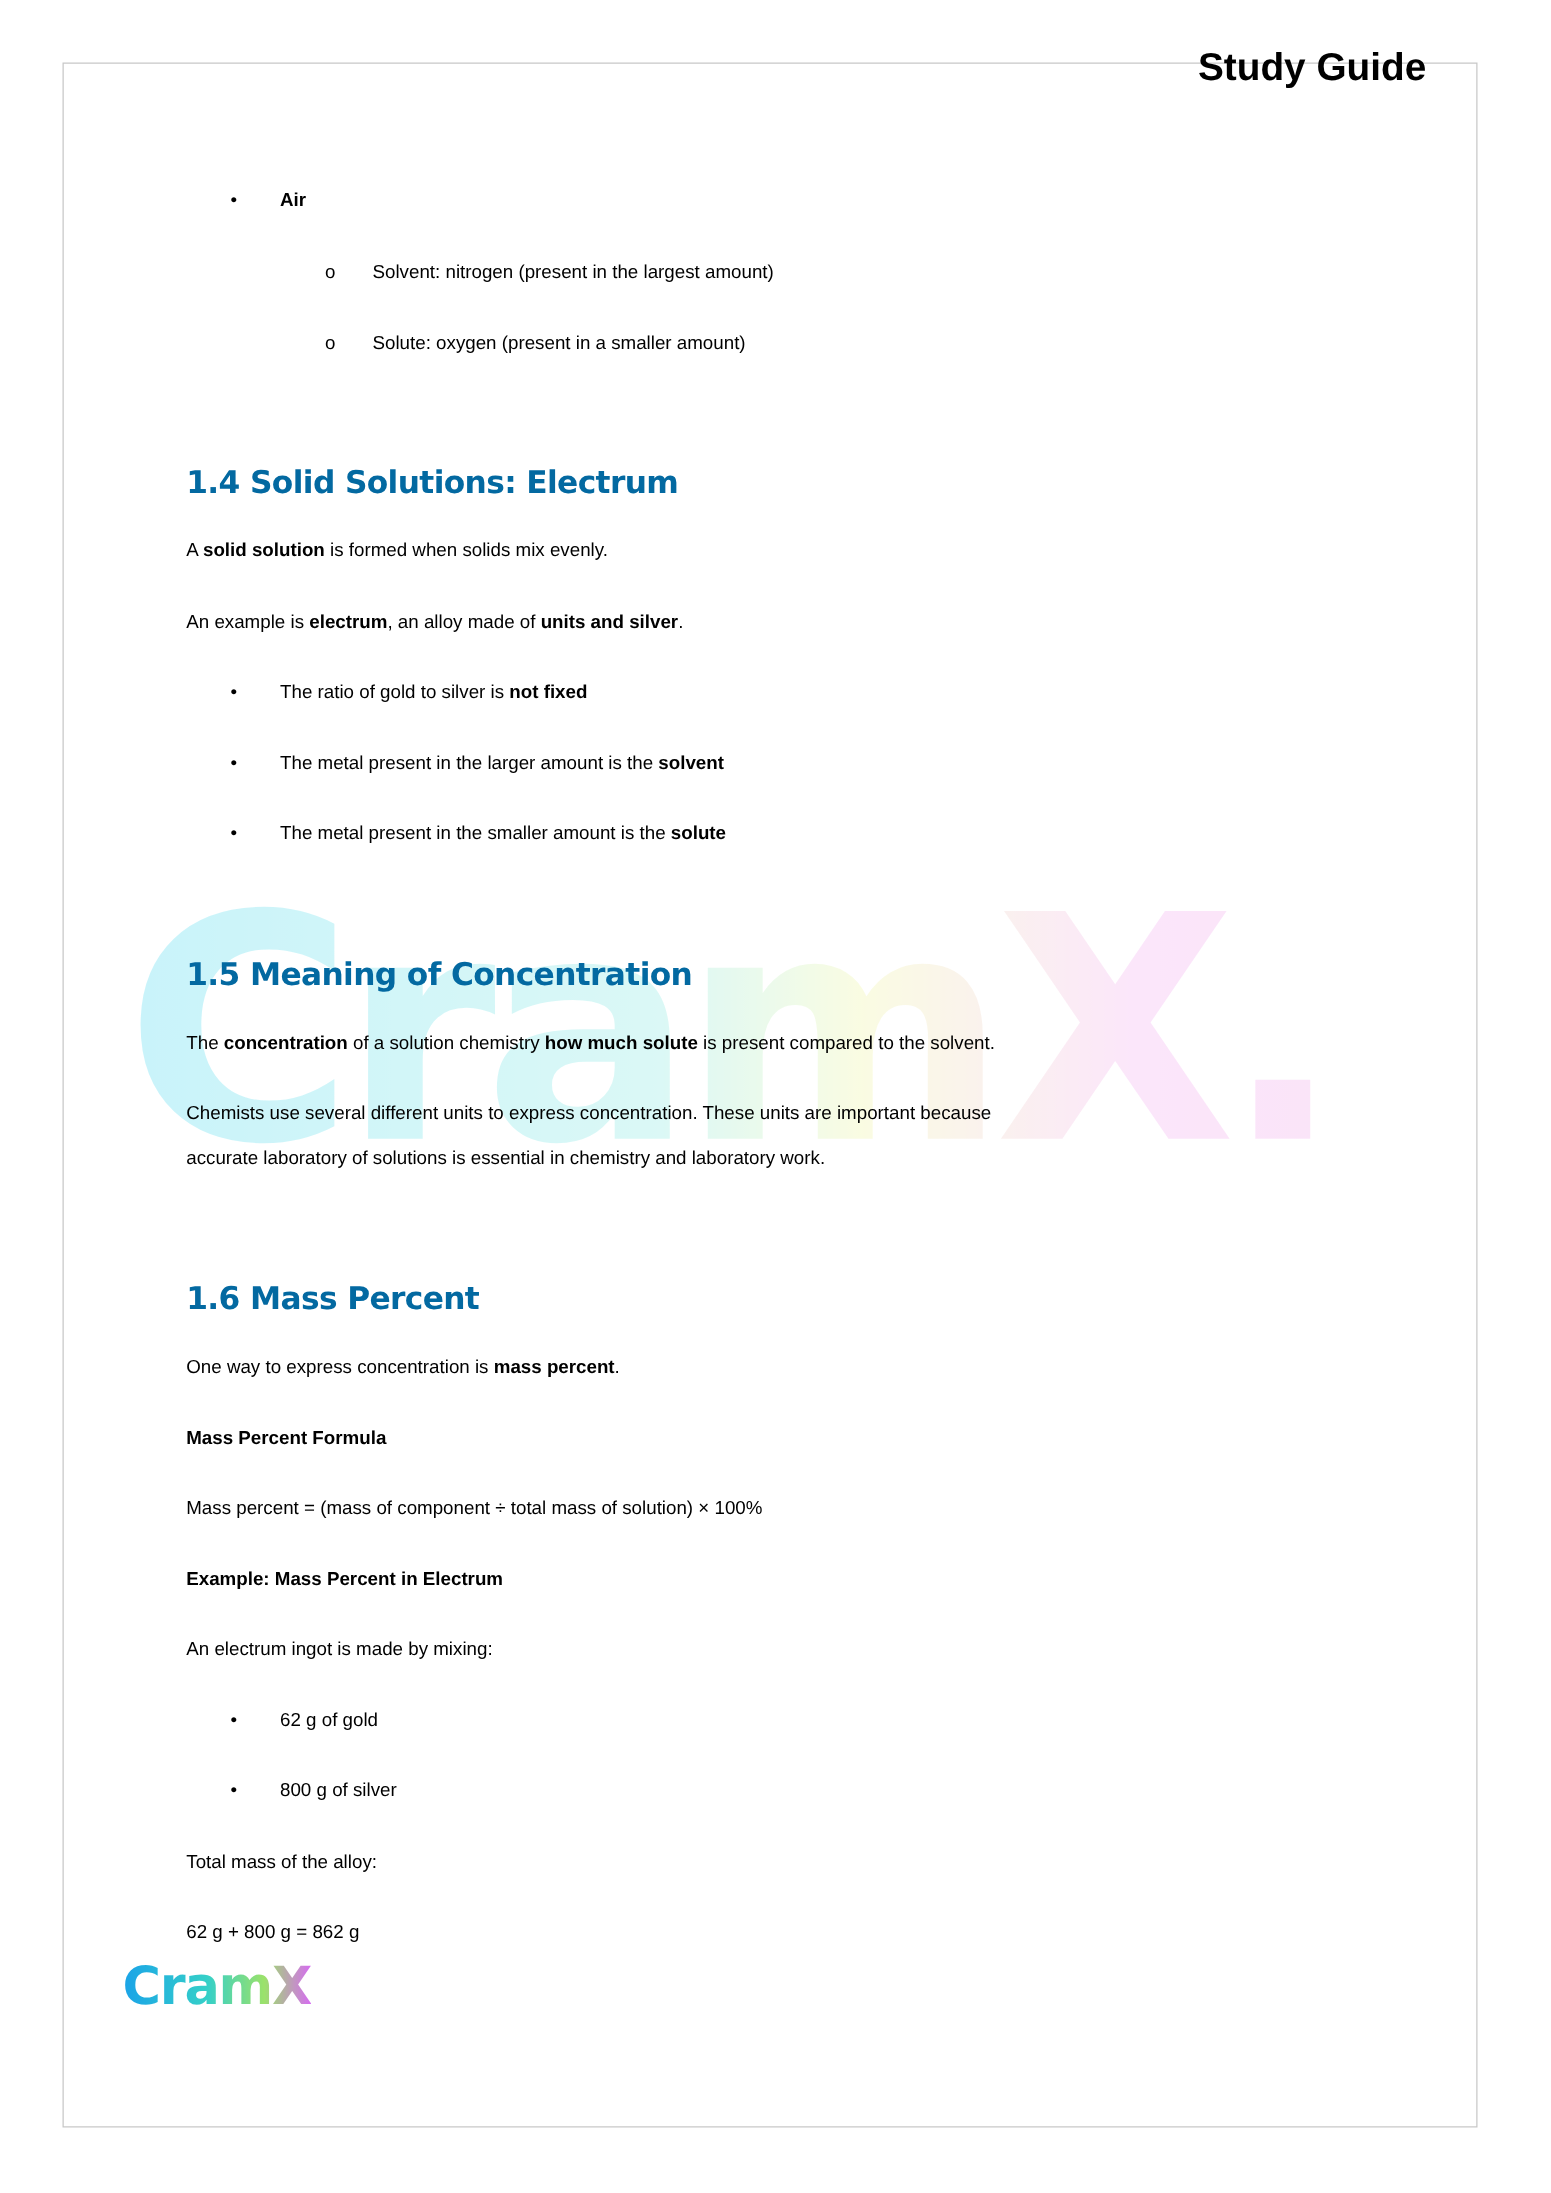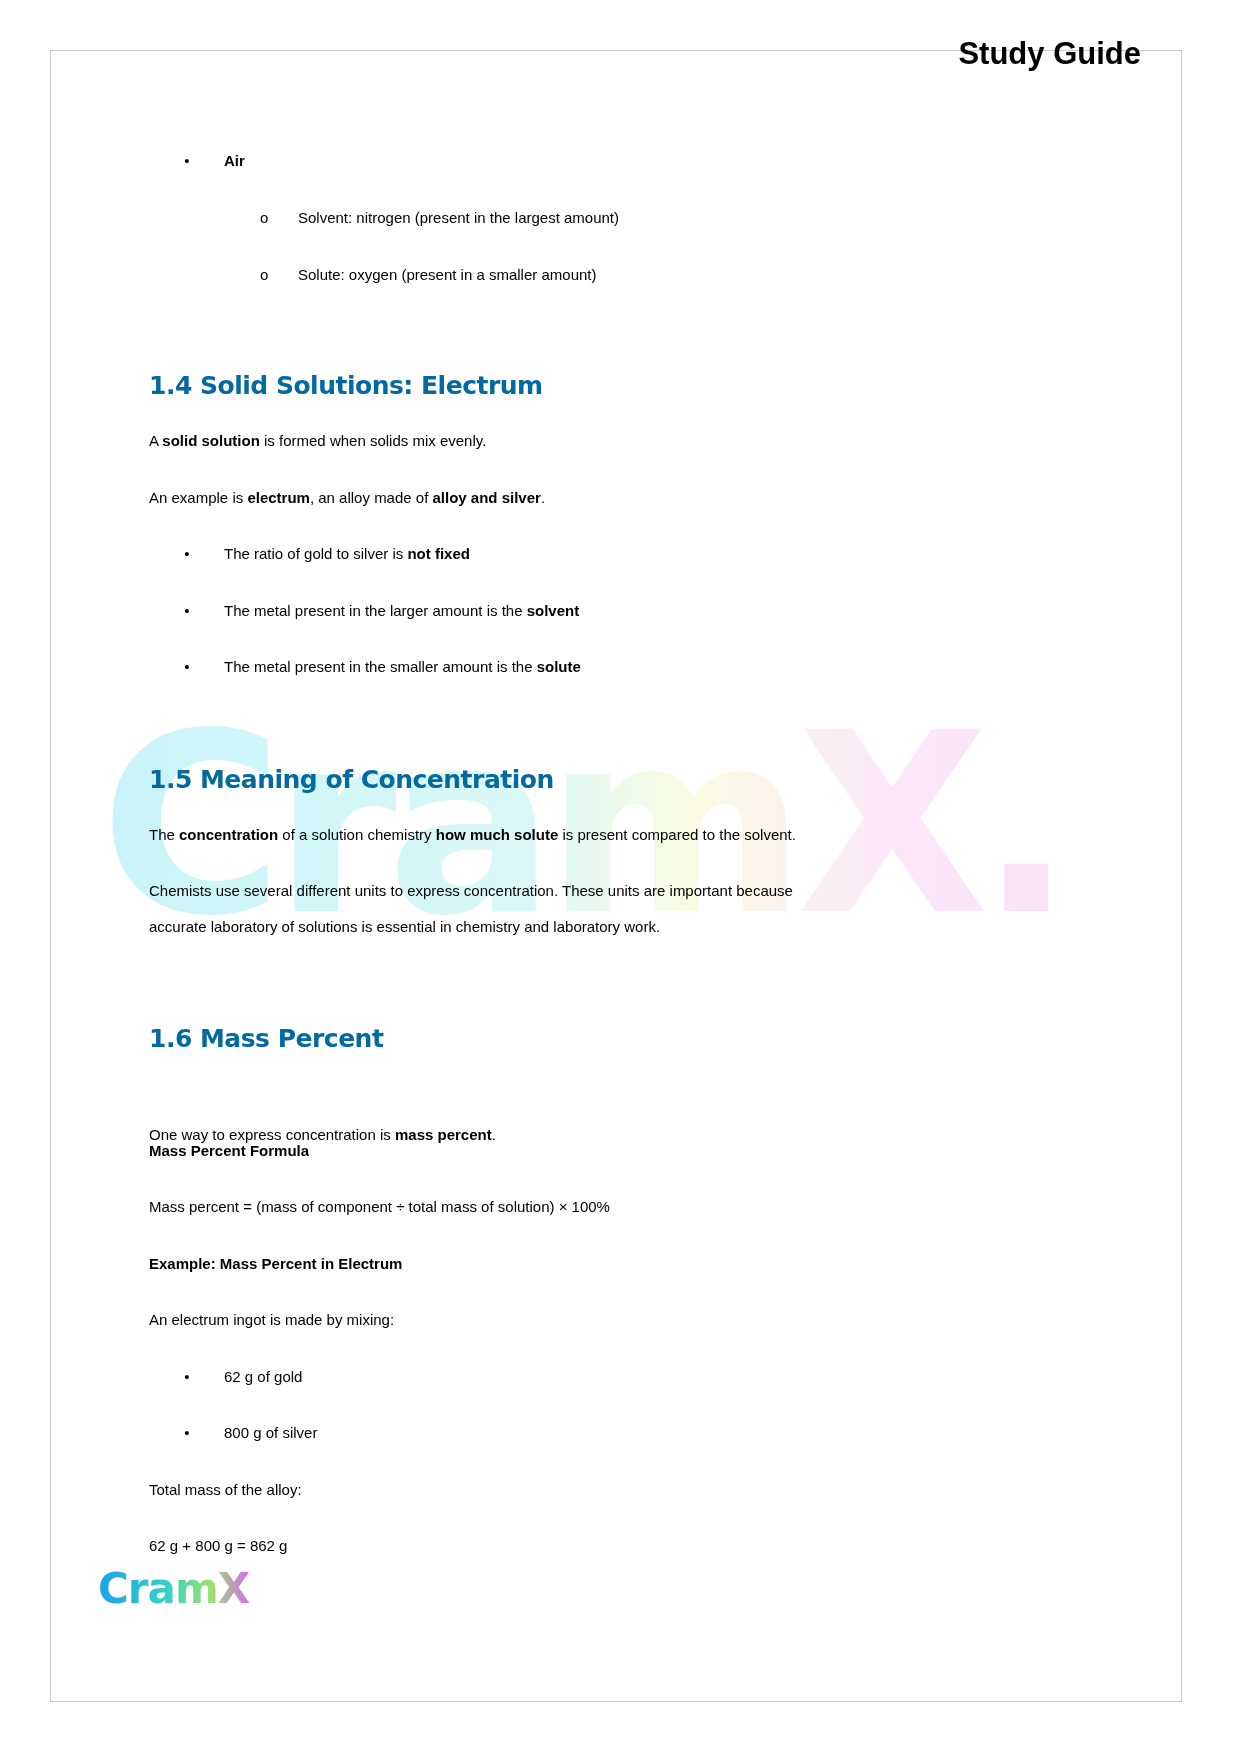--- a/index.html
+++ b/index.html
@@ -45,41 +45,41 @@
 </div>
 <div class="abs" style="top:262px;left:260px;">
   <span class="sub">o</span><span>Solute: oxygen (present in a smaller amount)</span>
 </div>
 
 <div class="abs h" style="top:373px;left:149px;">1.4 Solid Solutions: Electrum</div>
 <div class="abs" style="top:428px;left:149px;text-align:right;">
   <span>A </span><b>solid solution</b><span> is formed when solids mix evenly.</span>
 </div>
 <div class="abs" style="top:485px;left:149px;">
-  <span>An example is </span><b>electrum</b><span>, an alloy made of </span><b>alloy and silver</b><span>.</span>
+  <span>An example is </span><b>electrum</b><span>, an alloy made of </span><b>units and silver</b><span>.</span>
 </div>
 <div class="abs" style="top:541px;left:150px;">
   <span class="bullet">•</span><span>The ratio of gold to silver is </span><b>not fixed</b>
 </div>
 <div class="abs" style="top:598px;left:150px;">
   <span class="bullet">•</span><span>The metal present in the larger amount is the </span><b>solvent</b>
 </div>
 <div class="abs" style="top:654px;left:150px;">
   <span class="bullet">•</span><span>The metal present in the smaller amount is the </span><b>solute</b>
 </div>
 
 <div class="abs h" style="top:767px;left:149px;">1.5 Meaning of Concentration</div>
 <div class="abs" style="top:822px;left:149px;">
   <span>The </span><b>concentration</b><span> of a solution chemistry </span><b>how much solute</b><span> is present compared to the solvent.</span>
 </div>
 <div class="abs" style="top:878px;left:149px;">Chemists use several different units to express concentration. These units are important because</div>
 <div class="abs" style="top:914px;left:149px;">accurate laboratory of solutions is essential in chemistry and laboratory work.</div>
 
 <div class="abs h" style="top:1026px;left:149px;">1.6 Mass Percent</div>
-<div class="abs" style="top:1081px;left:149px;margin-top:41px;">
+<div class="abs" style="top:1081px;left:149px;">
   <span>One way to express concentration is </span><b>mass percent</b><span>.</span>
 </div>
 <div class="abs" style="top:1138px;left:149px;font-weight:bold;">Mass Percent Formula</div>
 <div class="abs" style="top:1194px;left:149px;">Mass percent = (mass of component ÷ total mass of solution) × 100%</div>
 <div class="abs" style="top:1251px;left:149px;font-weight:bold;">Example: Mass Percent in Electrum</div>
 <div class="abs" style="top:1307px;left:149px;">An electrum ingot is made by mixing:</div>
 <div class="abs" style="top:1364px;left:150px;">
   <span class="bullet">•</span><span>62 g of gold</span>
 </div>
 <div class="abs" style="top:1420px;left:150px;">

